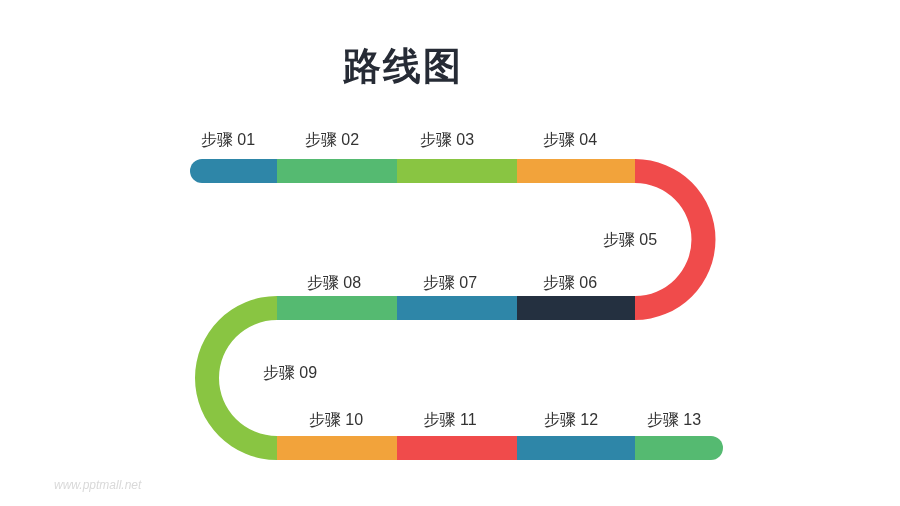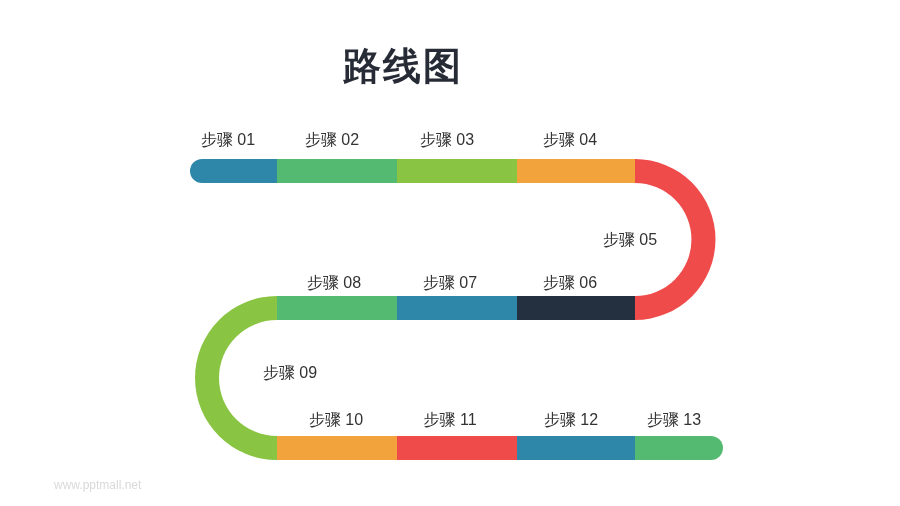--- a/index.html
+++ b/index.html
@@ -34,20 +34,21 @@
     font-weight: 700;
     color: #dbdbdb;
     letter-spacing: 1px;
   }
   .watermark {
     position: absolute;
     left: 54px;
     top: 478px;
     font-size: 12px;
     color: #d9d9d9;
+    font-style: italic;
   }
   svg.roadmap {
     position: absolute;
     top: 0;
     left: 0;
   }
   svg.roadmap text {
     font-family: "Liberation Sans", "DejaVu Sans", sans-serif;
     font-size: 16px;
     fill: #333333;

